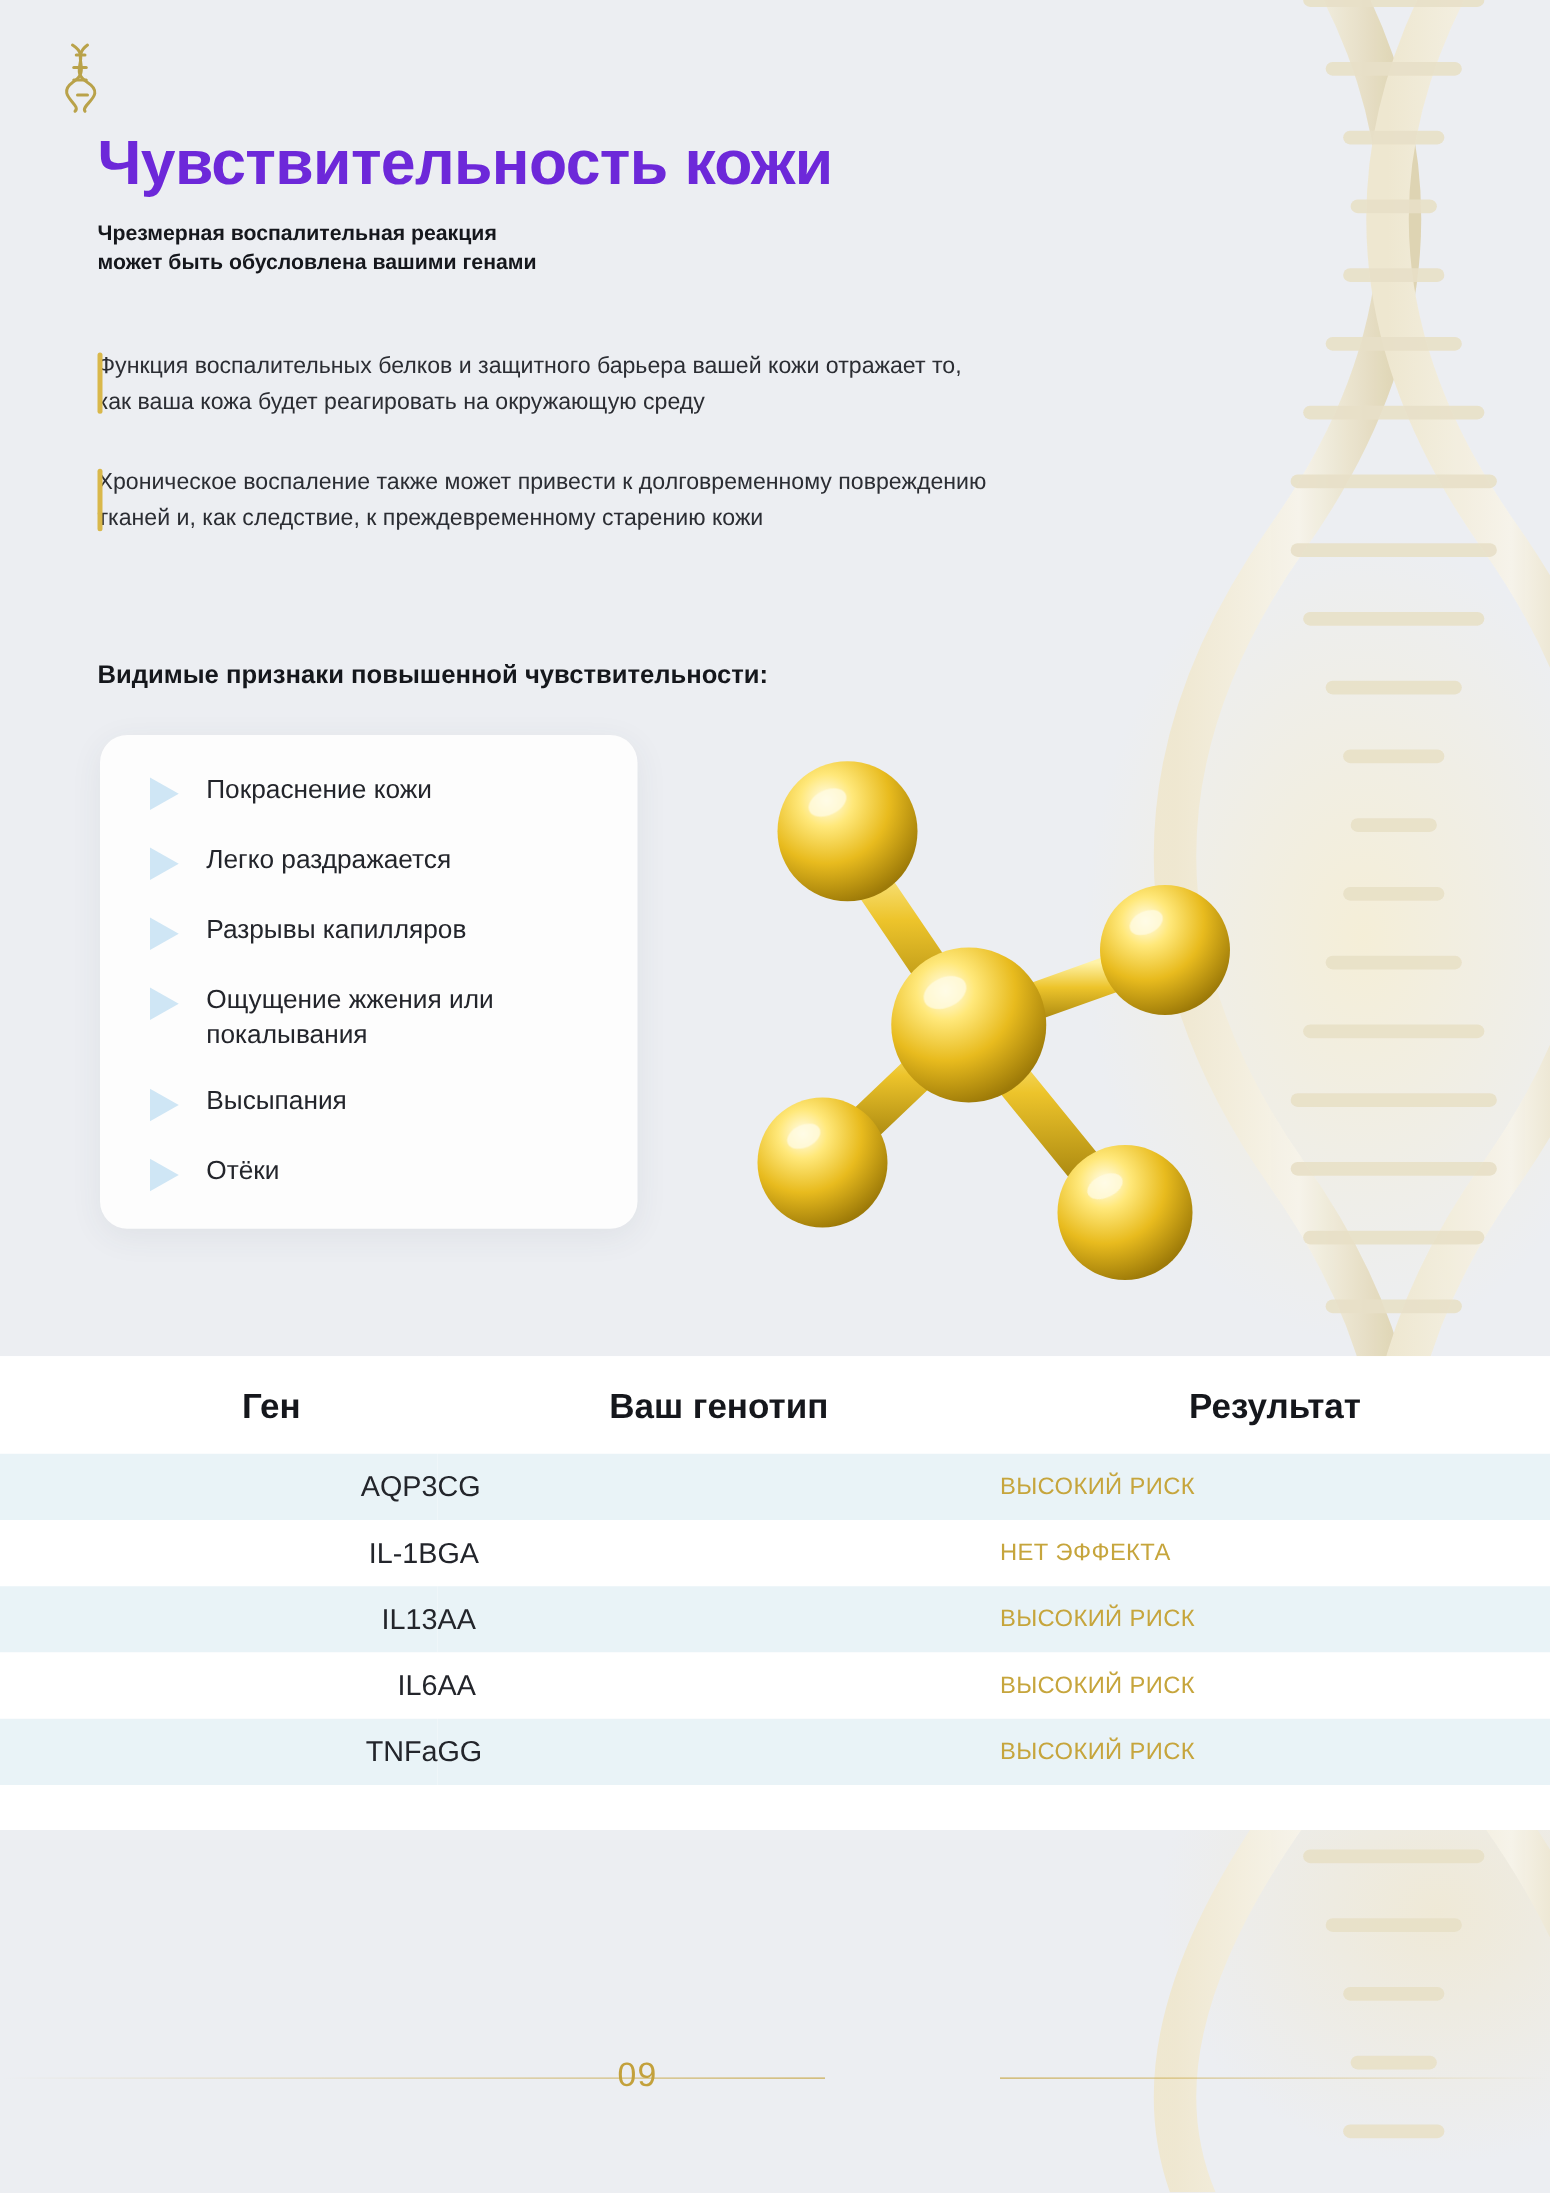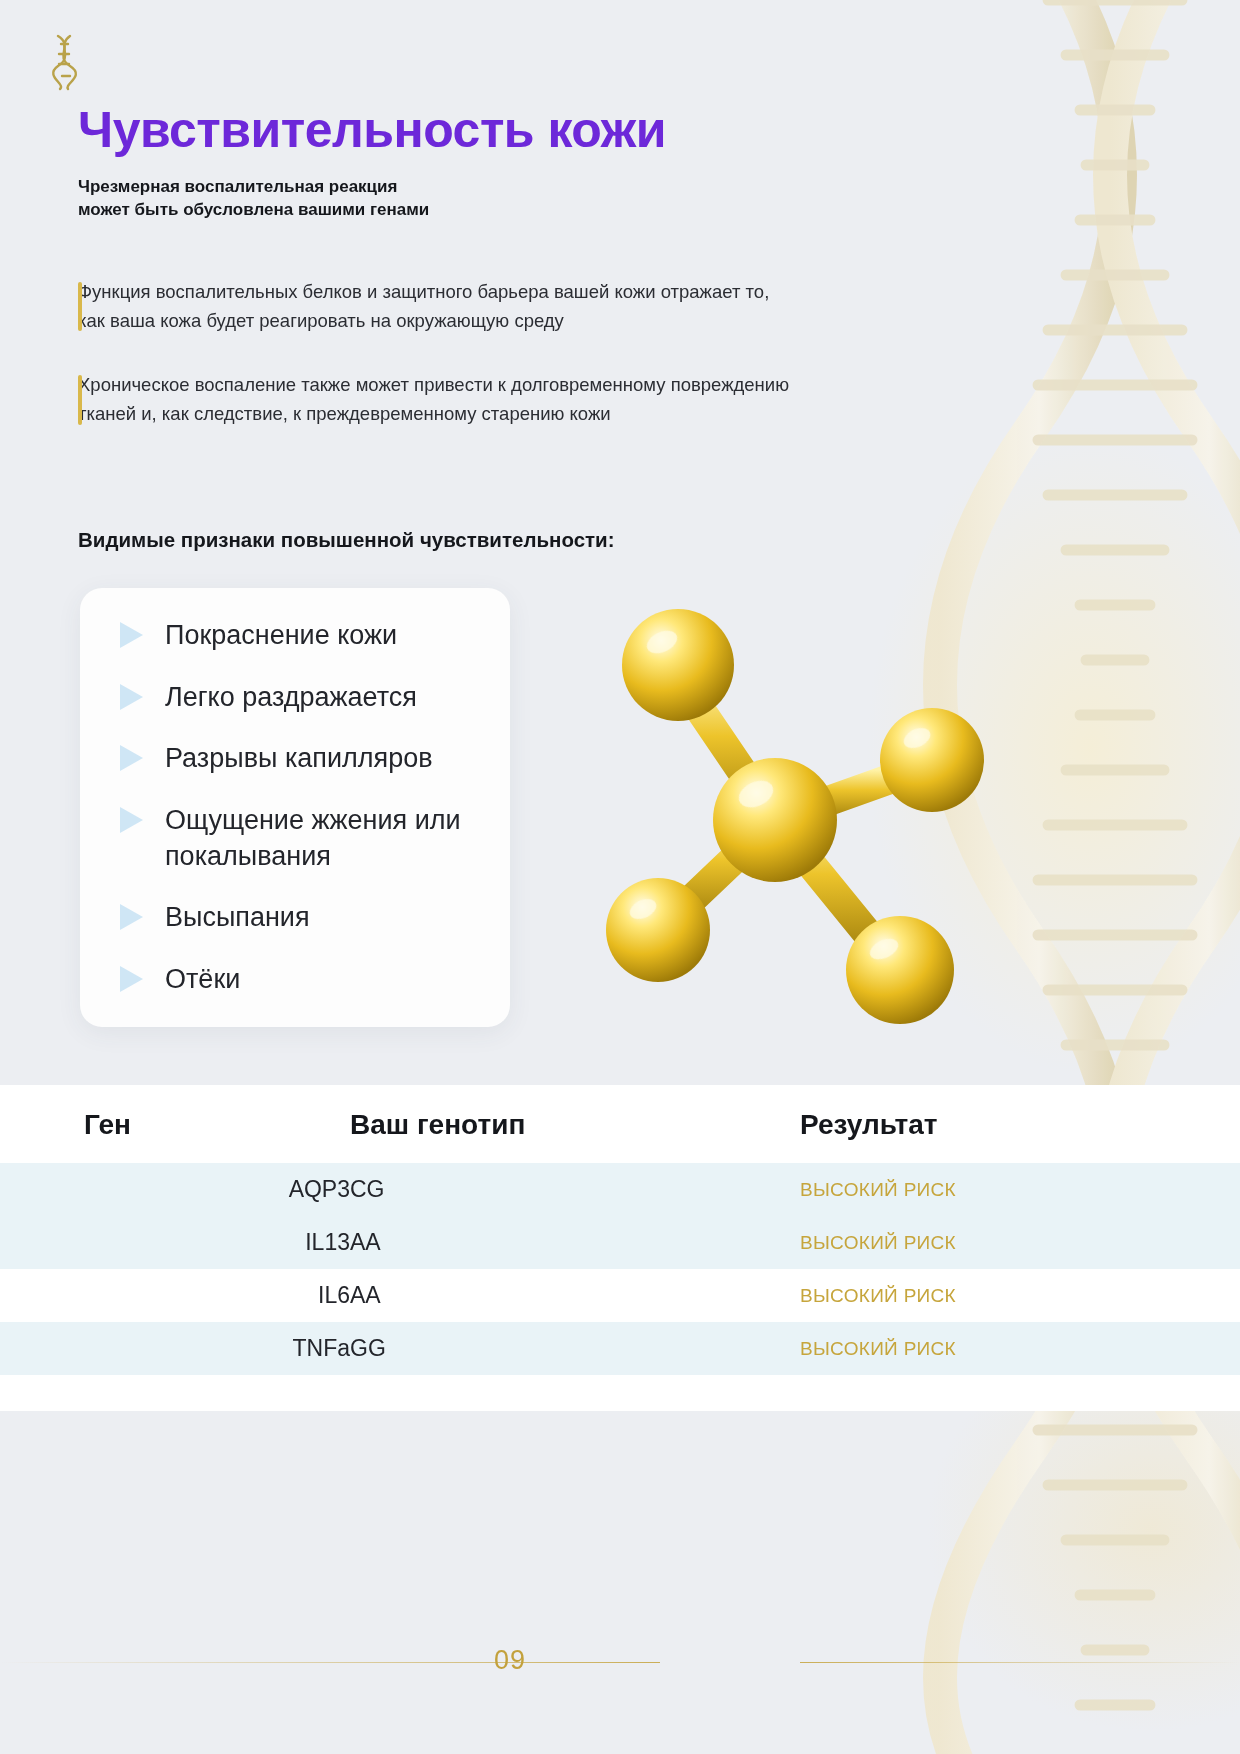--- a/index.html
+++ b/index.html
@@ -130,40 +130,40 @@
   .bullet:last-child { margin-bottom: 0; }
   .tri {
     flex: 0 0 auto;
     width: 0; height: 0;
     border-left: 23px solid #cfe6f5;
     border-top: 13px solid transparent;
     border-bottom: 13px solid transparent;
     margin: 4px 22px 0 14px;
   }
   .bullet-text {
-    font-size: 27px;
+    font-size: 21px;
     color: #23252b;
     line-height: 1.32;
   }
 
   
   .molecule { position: absolute; left: 560px; top: 570px; width: 470px; height: 470px; }
 
   
   .table-zone {
     position: absolute;
     left: 0;
     top: 1085px;
     width: 1240px;
     background: #ffffff;
     padding-bottom: 10px;
   }
   table { width: 1240px; border-collapse: collapse; }
   thead th {
-    text-align: left;
+    text-align: center;
     font-size: 28px;
     font-weight: bold;
     color: #15171c;
     padding: 24px 0 22px 0;
     background: #ffffff;
   }
   thead th.c1 { padding-left: 84px; width: 350px; }
   thead th.c2 { width: 450px; }
   thead th.c3 { }
   tbody td {
@@ -366,20 +366,25 @@
           <th class="c2">Ваш генотип</th>
           <th class="c3">Результат</th>
         </tr>
       </thead>
       <tbody>
         <tr class="alt">
           <td class="c1">AQP3</td>
           <td class="c2">CG</td>
           <td class="c3 res high">ВЫСОКИЙ РИСК</td>
         </tr>
+        <tr>
+          <td class="c1">IL-1B</td>
+          <td class="c2">GA</td>
+          <td class="c3 res none">НЕТ ЭФФЕКТА</td>
+        </tr>
         <tr class="alt">
           <td class="c1">IL13</td>
           <td class="c2">AA</td>
           <td class="c3 res high">ВЫСОКИЙ РИСК</td>
         </tr>
         <tr>
           <td class="c1">IL6</td>
           <td class="c2">AA</td>
           <td class="c3 res high">ВЫСОКИЙ РИСК</td>
         </tr>

